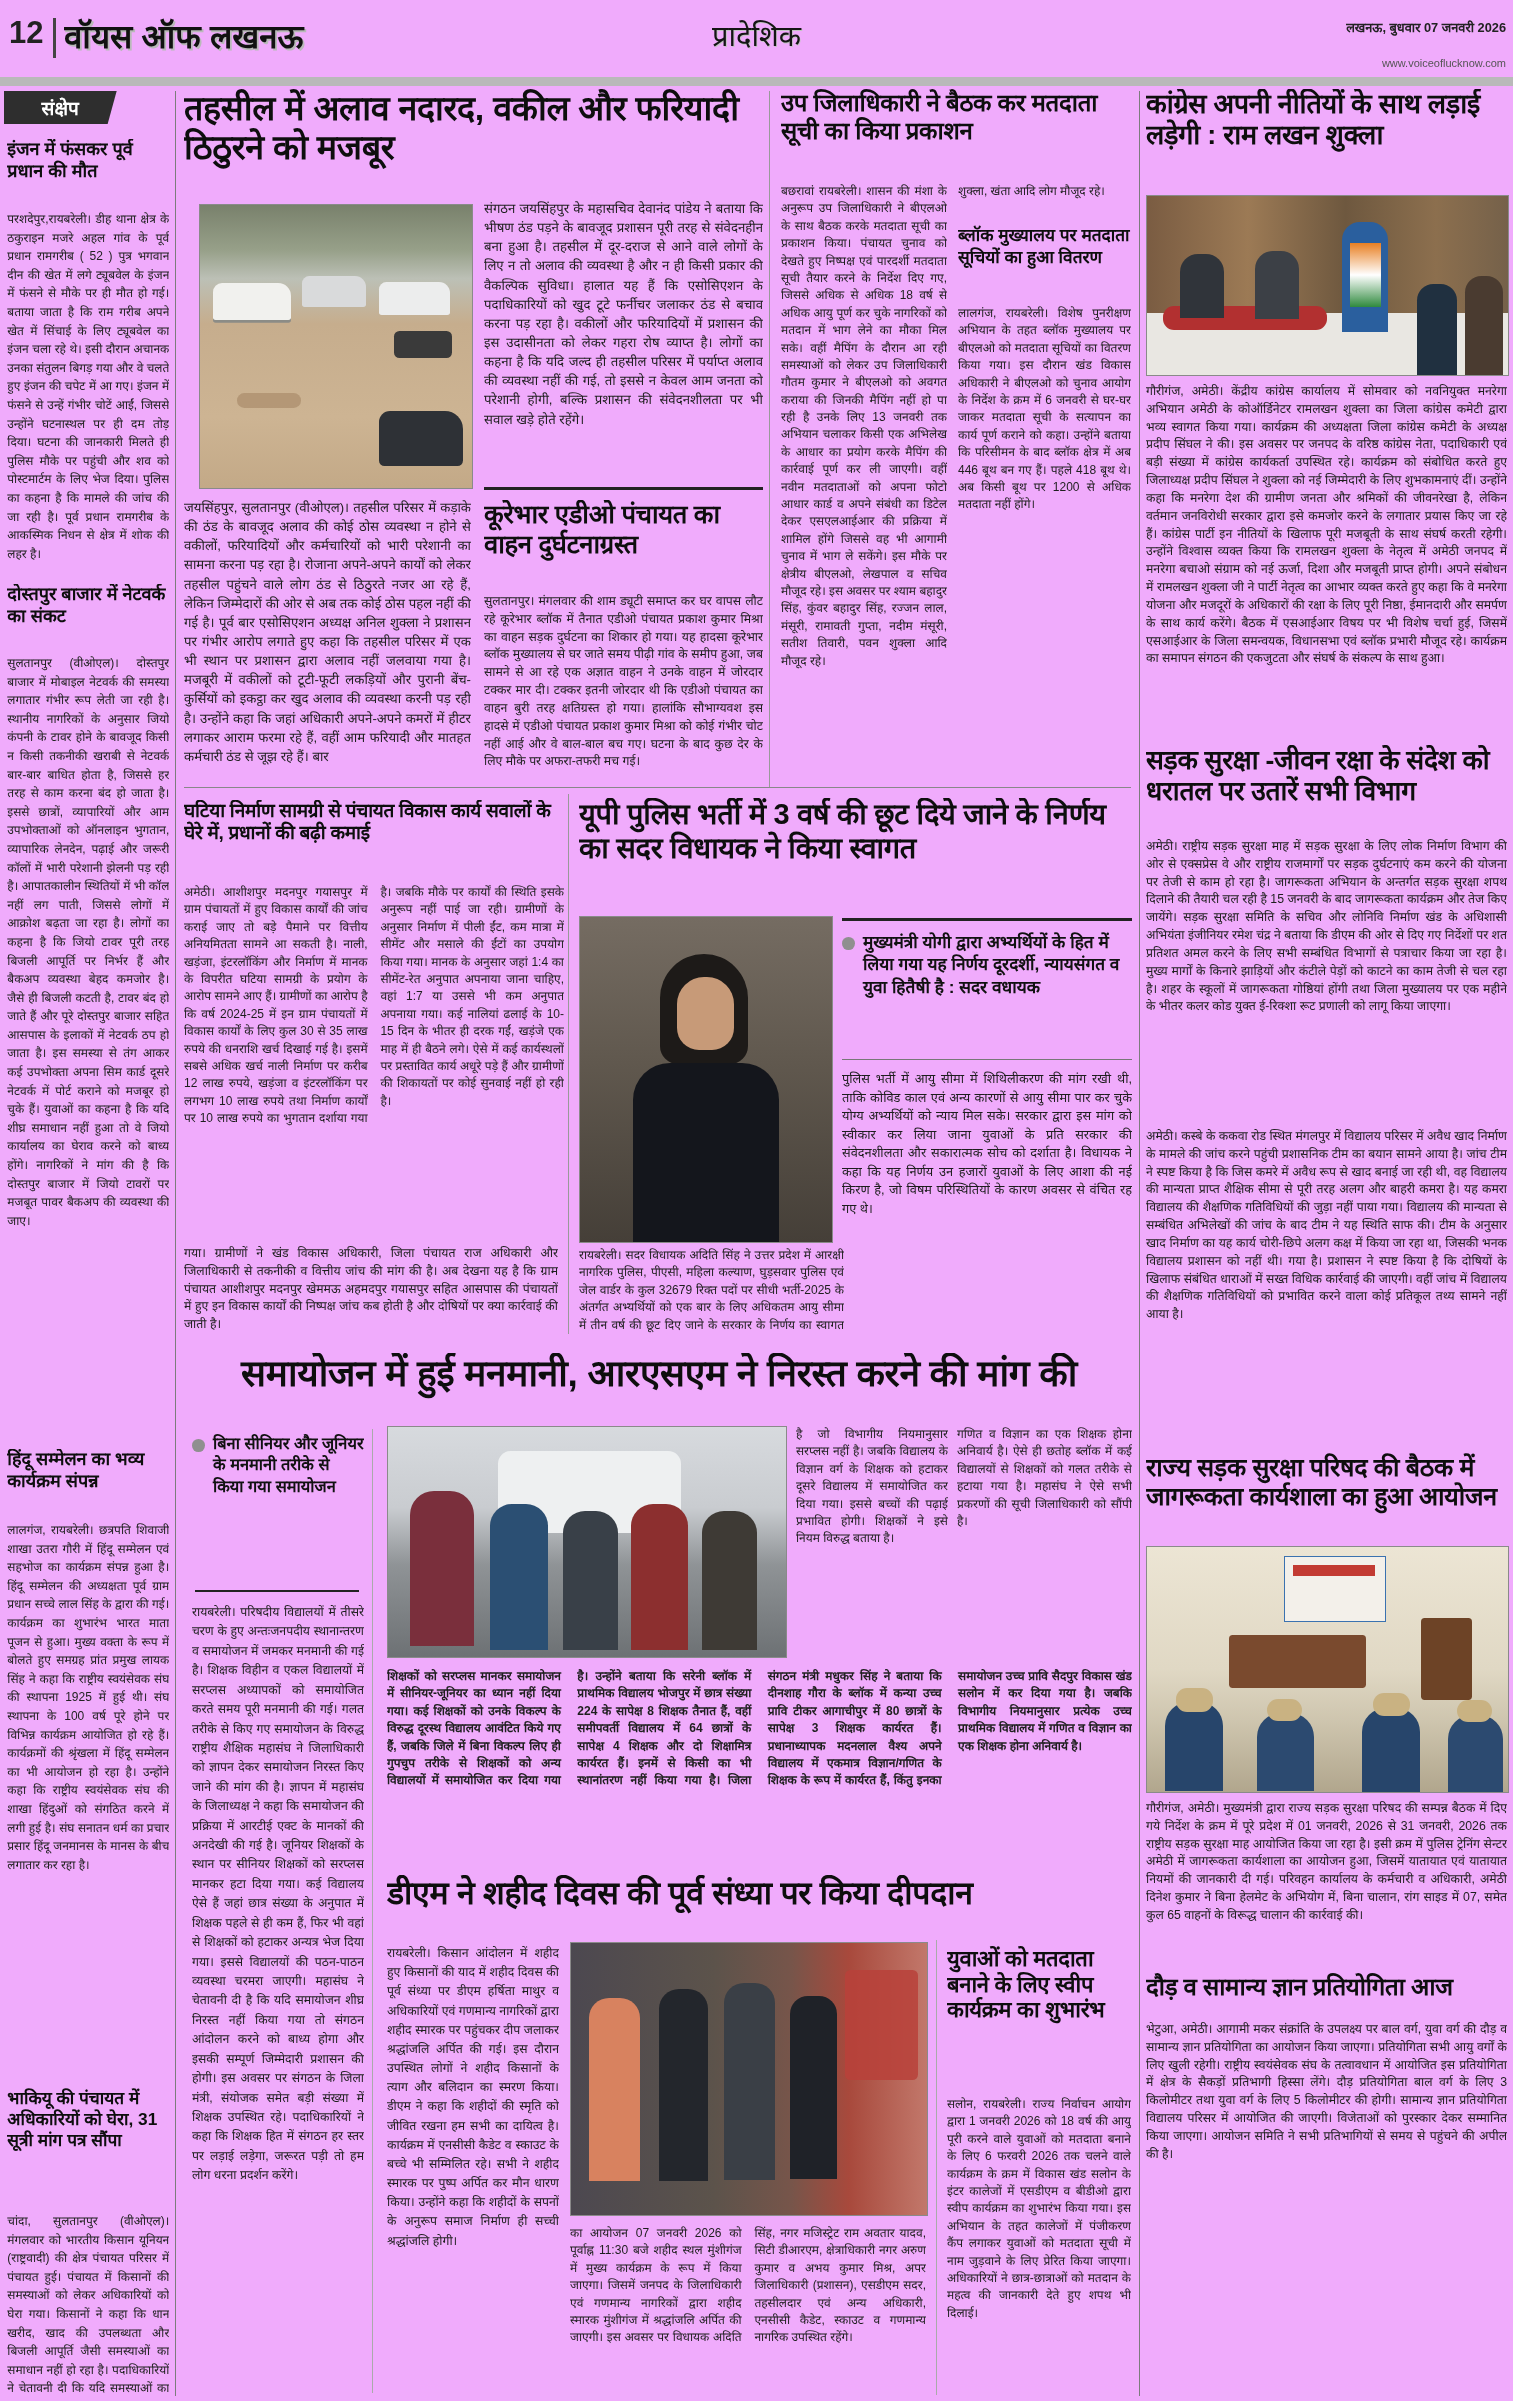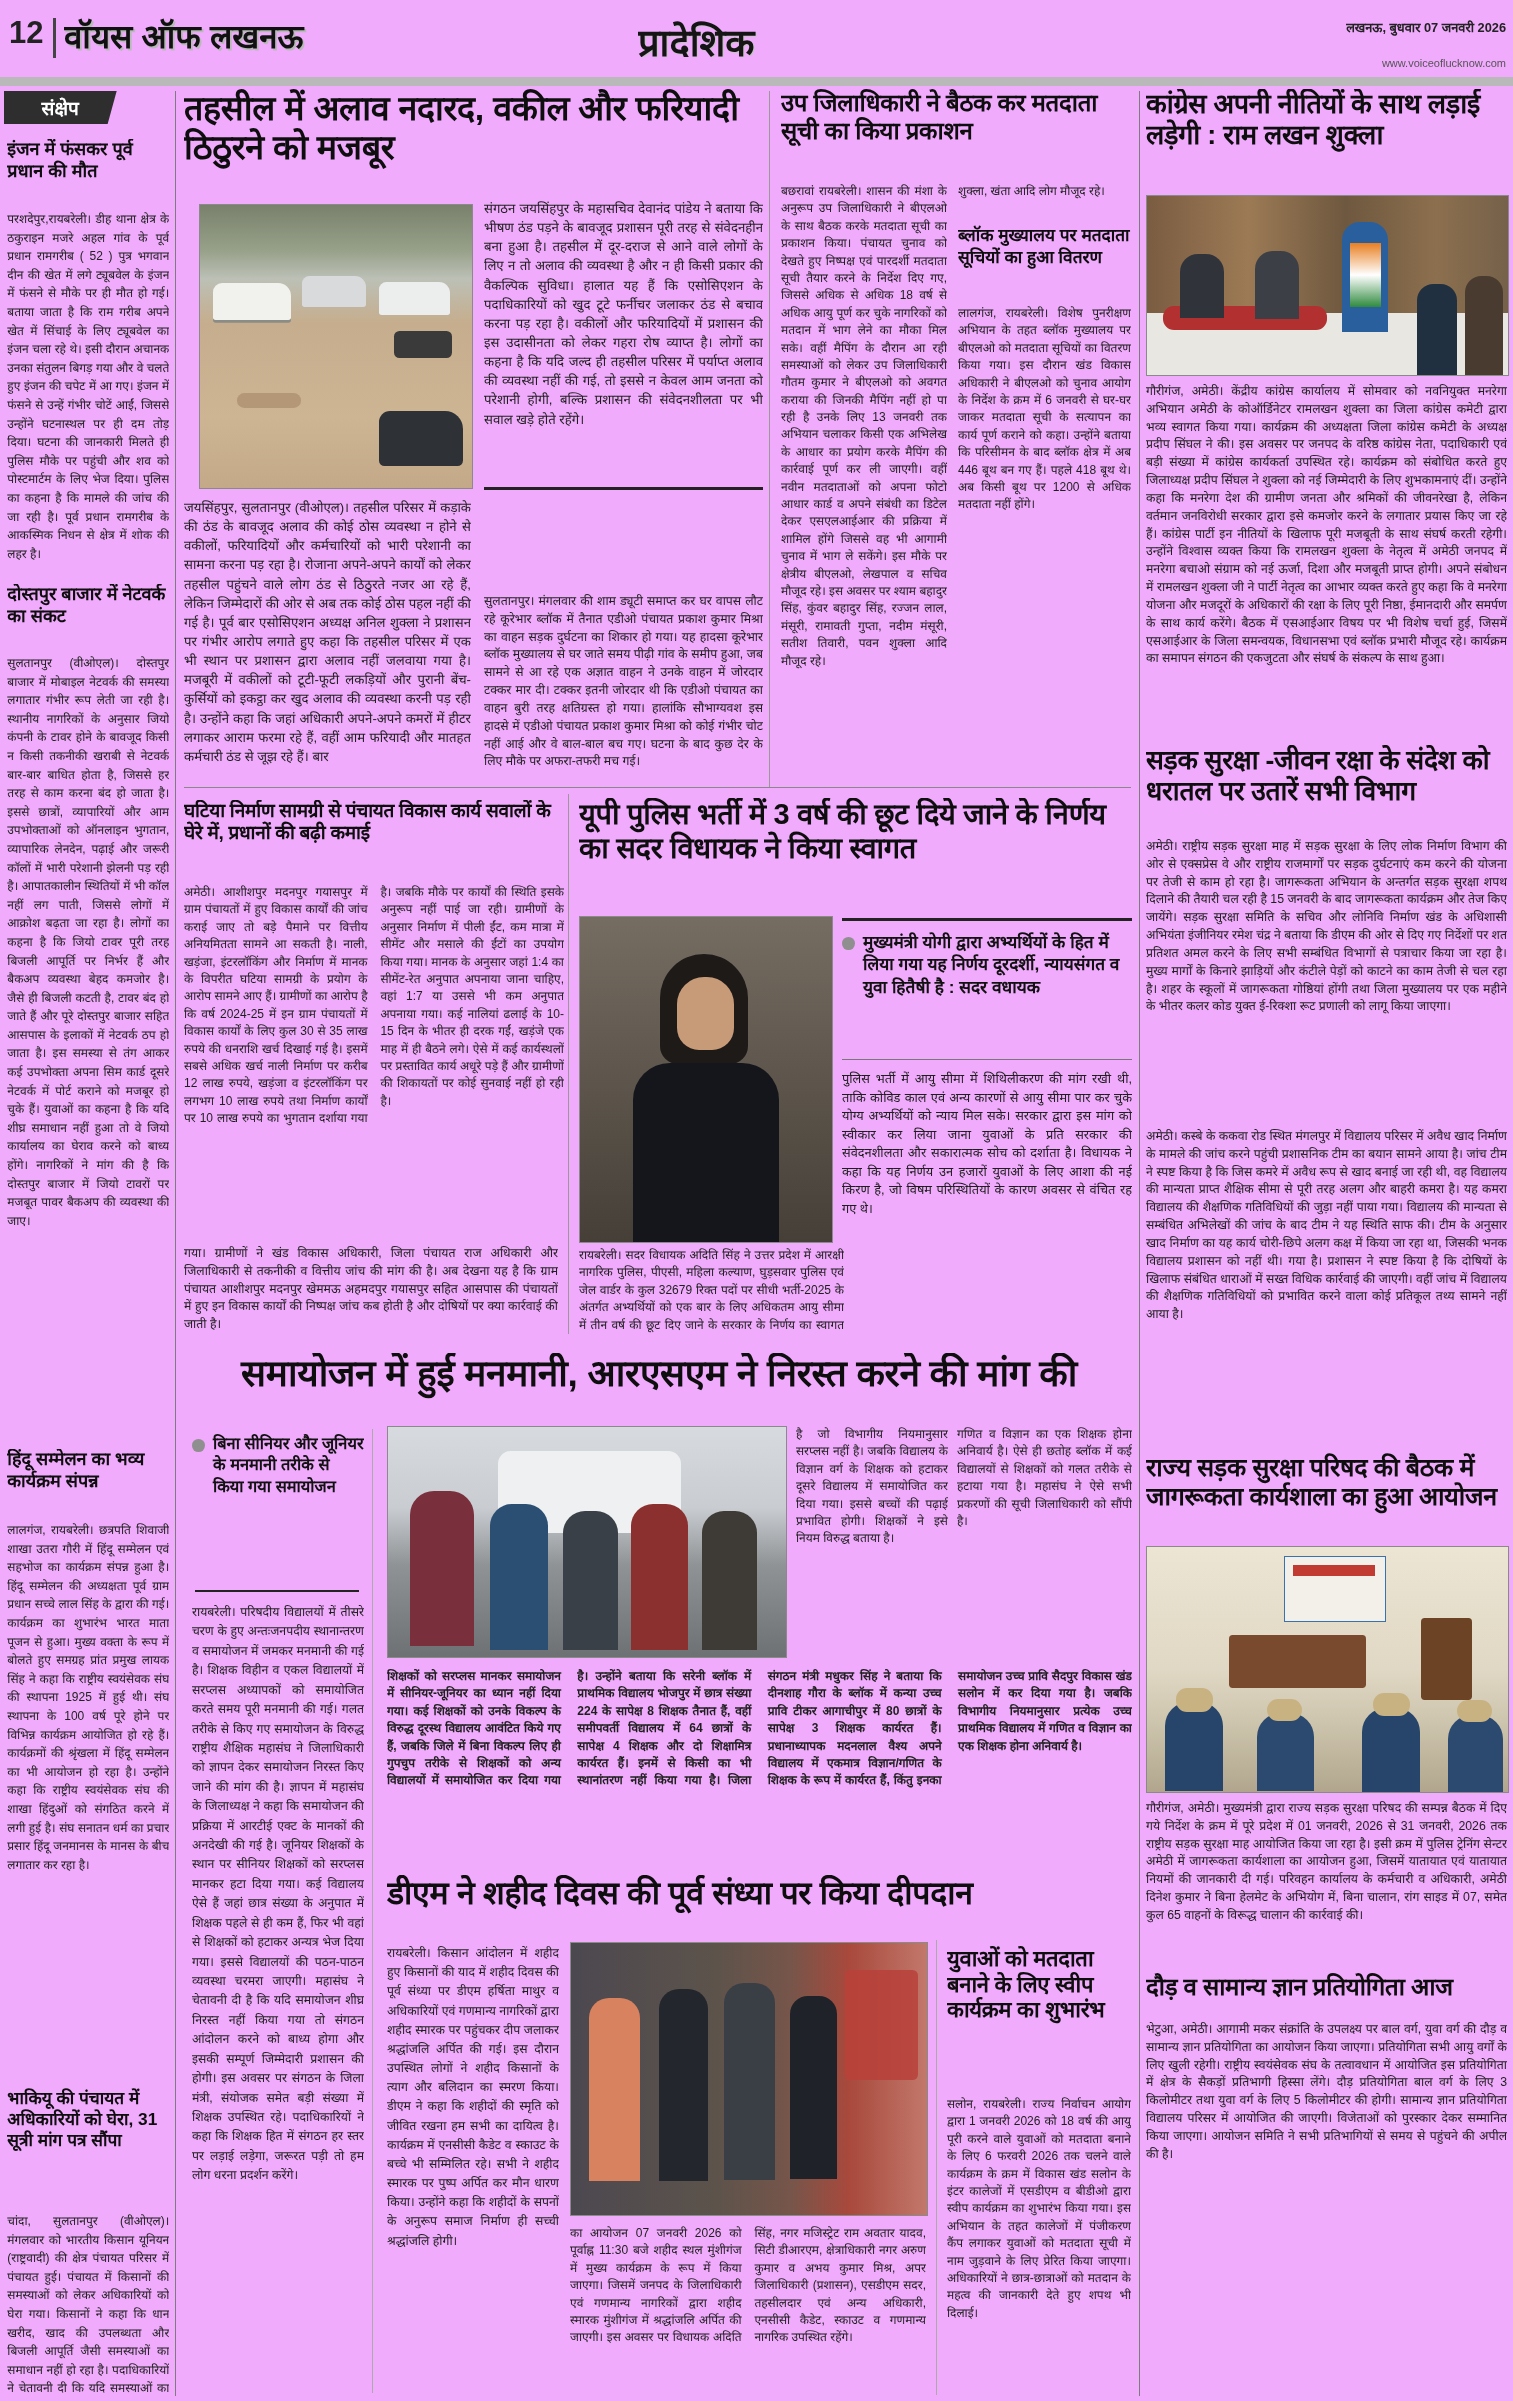--- a/index.html
+++ b/index.html
@@ -13,21 +13,21 @@
   .brief-title{font-weight:800;font-size:18px;line-height:1.22;color:#0e0e0e;}
   .brief-body{font-size:12px;line-height:1.55;text-align:justify;color:#222;}
   .subhead{font-weight:800;color:#0e0e0e;line-height:1.25;}
   .bullet{display:flex;gap:8.2px;font-weight:700;font-size:17.3px;line-height:1.3;color:#111;}
   .dot{width:12.8px;height:12.8px;border-radius:50%;background:#8f8f8f;flex:0 0 auto;margin-top:6.4px;}
   .ph{position:absolute;overflow:hidden;border:0.9px solid #8a8a8a;}
   .fig{position:absolute;}
   .cols4{column-count:4;column-gap:16.4px;font-weight:bold;}
   .colsb2{column-count:2;column-gap:12.8px;}
   #masthead{font-weight:900;font-size:33px;letter-spacing:0;color:#111;text-shadow:1.8px 1.8px 0 #b9b9b9;}
-  #section-title{font-weight:700;font-size:38px;color:#151515;text-align:left;text-shadow:0.9px 0.9px 0 #c4c4c4;}
+  #section-title{font-weight:400;font-size:29px;color:#151515;text-align:center;text-shadow:0.9px 0.9px 0 #c4c4c4;}
   #sanchhep{background:#2e2e2e;color:#fff;font-weight:800;font-size:19px;display:flex;align-items:center;justify-content:center;
             clip-path:polygon(0 0,100% 0,92% 100%,0 100%);}
 </style>
 </head>
 <body>
 
 <div id="page">
 
   <div class="abs" style="left:9px;top:14.6px;width:42px;height:42px;font-size:31px;font-weight:900;color:#222;">12</div>
   <div class="abs" style="left:53px;top:18px;width:2.7px;height:40px;background:#444;"></div>
@@ -67,20 +67,21 @@
     <div class="fig" style="left:179px;top:77px;width:71px;height:33px;background:#eceded;border-radius:7.3px 11px 2.7px 2.7px;"></div>
     <div class="fig" style="left:194px;top:126px;width:58px;height:27px;background:#3a3a3a;border-radius:5.5px;"></div>
     <div class="fig" style="left:179px;top:206px;width:84px;height:55px;background:#2e3136;border-radius:11px 18px 5.5px 5.5px;"></div>
     <div class="fig" style="left:37px;top:188px;width:64px;height:14.6px;background:#a98c6b;border-radius:7.3px;opacity:.7;"></div>
   </div>
 
   <div class="abs body-txt" style="left:484px;top:199px;width:279px;height:281px;font-size:13.2px;">संगठन जयसिंहपुर के महासचिव देवानंद पांडेय ने बताया कि भीषण ठंड पड़ने के बावजूद प्रशासन पूरी तरह से संवेदनहीन बना हुआ है। तहसील में दूर-दराज से आने वाले लोगों के लिए न तो अलाव की व्यवस्था है और न ही किसी प्रकार की वैकल्पिक सुविधा। हालात यह हैं कि एसोसिएशन के पदाधिकारियों को खुद टूटे फर्नीचर जलाकर ठंड से बचाव करना पड़ रहा है। वकीलों और फरियादियों में प्रशासन की इस उदासीनता को लेकर गहरा रोष व्याप्त है। लोगों का कहना है कि यदि जल्द ही तहसील परिसर में पर्याप्त अलाव की व्यवस्था नहीं की गई, तो इससे न केवल आम जनता को परेशानी होगी, बल्कि प्रशासन की संवेदनशीलता पर भी सवाल खड़े होते रहेंगे।</div>
   <div class="abs body-txt" style="left:184px;top:498px;width:287px;height:283px;font-size:13.2px;">जयसिंहपुर, सुलतानपुर (वीओएल)। तहसील परिसर में कड़ाके की ठंड के बावजूद अलाव की कोई ठोस व्यवस्था न होने से वकीलों, फरियादियों और कर्मचारियों को भारी परेशानी का सामना करना पड़ रहा है। रोजाना अपने-अपने कार्यों को लेकर तहसील पहुंचने वाले लोग ठंड से ठिठुरते नजर आ रहे हैं, लेकिन जिम्मेदारों की ओर से अब तक कोई ठोस पहल नहीं की गई है। पूर्व बार एसोसिएशन अध्यक्ष अनिल शुक्ला ने प्रशासन पर गंभीर आरोप लगाते हुए कहा कि तहसील परिसर में एक भी स्थान पर प्रशासन द्वारा अलाव नहीं जलवाया गया है। मजबूरी में वकीलों को टूटी-फूटी लकड़ियों और पुरानी बेंच-कुर्सियों को इकट्ठा कर खुद अलाव की व्यवस्था करनी पड़ रही है। उन्होंने कहा कि जहां अधिकारी अपने-अपने कमरों में हीटर लगाकर आराम फरमा रहे हैं, वहीं आम फरियादी और मातहत कर्मचारी ठंड से जूझ रहे हैं। बार</div>
 
   <div class="rule-h" style="left:484px;top:487px;width:279px;height:2.7px;"></div>
+  <div class="abs hl" style="left:484px;top:500px;width:279px;height:84px;font-size:25.6px;">कूरेभार एडीओ पंचायत का वाहन दुर्घटनाग्रस्त</div>
   <div class="abs body-txt" style="left:484px;top:593px;width:279px;height:188px;font-size:12.3px;">सुलतानपुर। मंगलवार की शाम ड्यूटी समाप्त कर घर वापस लौट रहे कूरेभार ब्लॉक में तैनात एडीओ पंचायत प्रकाश कुमार मिश्रा का वाहन सड़क दुर्घटना का शिकार हो गया। यह हादसा कूरेभार ब्लॉक मुख्यालय से घर जाते समय पीढ़ी गांव के समीप हुआ, जब सामने से आ रहे एक अज्ञात वाहन ने उनके वाहन में जोरदार टक्कर मार दी। टक्कर इतनी जोरदार थी कि एडीओ पंचायत का वाहन बुरी तरह क्षतिग्रस्त हो गया। हालांकि सौभाग्यवश इस हादसे में एडीओ पंचायत प्रकाश कुमार मिश्रा को कोई गंभीर चोट नहीं आई और वे बाल-बाल बच गए। घटना के बाद कुछ देर के लिए मौके पर अफरा-तफरी मच गई।</div>
 
   <div class="abs hl" style="left:781px;top:89px;width:350px;height:86px;font-size:24px;">उप जिलाधिकारी ने बैठक कर मतदाता सूची का किया प्रकाशन</div>
   <div class="abs body-txt" style="left:781px;top:183px;width:166px;height:601px;font-size:12px;">बछरावां रायबरेली। शासन की मंशा के अनुरूप उप जिलाधिकारी ने बीएलओ के साथ बैठक करके मतदाता सूची का प्रकाशन किया। पंचायत चुनाव को देखते हुए निष्पक्ष एवं पारदर्शी मतदाता सूची तैयार करने के निर्देश दिए गए, जिससे अधिक से अधिक 18 वर्ष से अधिक आयु पूर्ण कर चुके नागरिकों को मतदान में भाग लेने का मौका मिल सके। वहीं मैपिंग के दौरान आ रही समस्याओं को लेकर उप जिलाधिकारी गौतम कुमार ने बीएलओ को अवगत कराया की जिनकी मैपिंग नहीं हो पा रही है उनके लिए 13 जनवरी तक अभियान चलाकर किसी एक अभिलेख के आधार का प्रयोग करके मैपिंग की कार्रवाई पूर्ण कर ली जाएगी। वहीं नवीन मतदाताओं को अपना फोटो आधार कार्ड व अपने संबंधी का डिटेल देकर एसएलआईआर की प्रक्रिया में शामिल होंगे जिससे वह भी आगामी चुनाव में भाग ले सकेंगे। इस मौके पर क्षेत्रीय बीएलओ, लेखपाल व सचिव मौजूद रहे। इस अवसर पर श्याम बहादुर सिंह, कुंवर बहादुर सिंह, रज्जन लाल, मंसूरी, रामावती गुप्ता, नदीम मंसूरी, सतीश तिवारी, पवन शुक्ला आदि मौजूद रहे।</div>
   <div class="abs body-txt" style="left:958px;top:183px;width:173px;height:38px;font-size:12px;">शुक्ला, खंता आदि लोग मौजूद रहे।</div>
   <div class="abs subhead" style="left:958px;top:225px;width:173px;height:75px;font-size:17.3px;">ब्लॉक मुख्यालय पर मतदाता सूचियों का हुआ वितरण</div>
   <div class="abs body-txt" style="left:958px;top:305px;width:173px;height:478px;font-size:12px;">लालगंज, रायबरेली। विशेष पुनरीक्षण अभियान के तहत ब्लॉक मुख्यालय पर बीएलओ को मतदाता सूचियों का वितरण किया गया। इस दौरान खंड विकास अधिकारी ने बीएलओ को चुनाव आयोग के निर्देश के क्रम में 6 जनवरी से घर-घर जाकर मतदाता सूची के सत्यापन का कार्य पूर्ण कराने को कहा। उन्होंने बताया कि परिसीमन के बाद ब्लॉक क्षेत्र में अब 446 बूथ बन गए हैं। पहले 418 बूथ थे। अब किसी बूथ पर 1200 से अधिक मतदाता नहीं होंगे।</div>
 
   <div class="abs hl" style="left:184px;top:800px;width:380px;height:77px;font-size:19px;">घटिया निर्माण सामग्री से पंचायत विकास कार्य सवालों के घेरे में, प्रधानों की बढ़ी कमाई</div>
   <div class="abs body-txt colsb2" style="left:184px;top:884px;width:380px;height:354px;font-size:12px;">अमेठी। आशीशपुर मदनपुर गयासपुर में ग्राम पंचायतों में हुए विकास कार्यों की जांच कराई जाए तो बड़े पैमाने पर वित्तीय अनियमितता सामने आ सकती है। नाली, खड़ंजा, इंटरलॉकिंग और निर्माण में मानक के विपरीत घटिया सामग्री के प्रयोग के आरोप सामने आए हैं। ग्रामीणों का आरोप है कि वर्ष 2024-25 में इन ग्राम पंचायतों में विकास कार्यों के लिए कुल 30 से 35 लाख रुपये की धनराशि खर्च दिखाई गई है। इसमें सबसे अधिक खर्च नाली निर्माण पर करीब 12 लाख रुपये, खड़ंजा व इंटरलॉकिंग पर लगभग 10 लाख रुपये तथा निर्माण कार्यों पर 10 लाख रुपये का भुगतान दर्शाया गया है। जबकि मौके पर कार्यों की स्थिति इसके अनुरूप नहीं पाई जा रही। ग्रामीणों के अनुसार निर्माण में पीली ईंट, कम मात्रा में सीमेंट और मसाले की ईंटों का उपयोग किया गया। मानक के अनुसार जहां 1:4 का सीमेंट-रेत अनुपात अपनाया जाना चाहिए, वहां 1:7 या उससे भी कम अनुपात अपनाया गया। कई नालियां ढलाई के 10-15 दिन के भीतर ही दरक गईं, खड़ंजे एक माह में ही बैठने लगे। ऐसे में कई कार्यस्थलों पर प्रस्तावित कार्य अधूरे पड़े हैं और ग्रामीणों की शिकायतों पर कोई सुनवाई नहीं हो रही है।</div>

